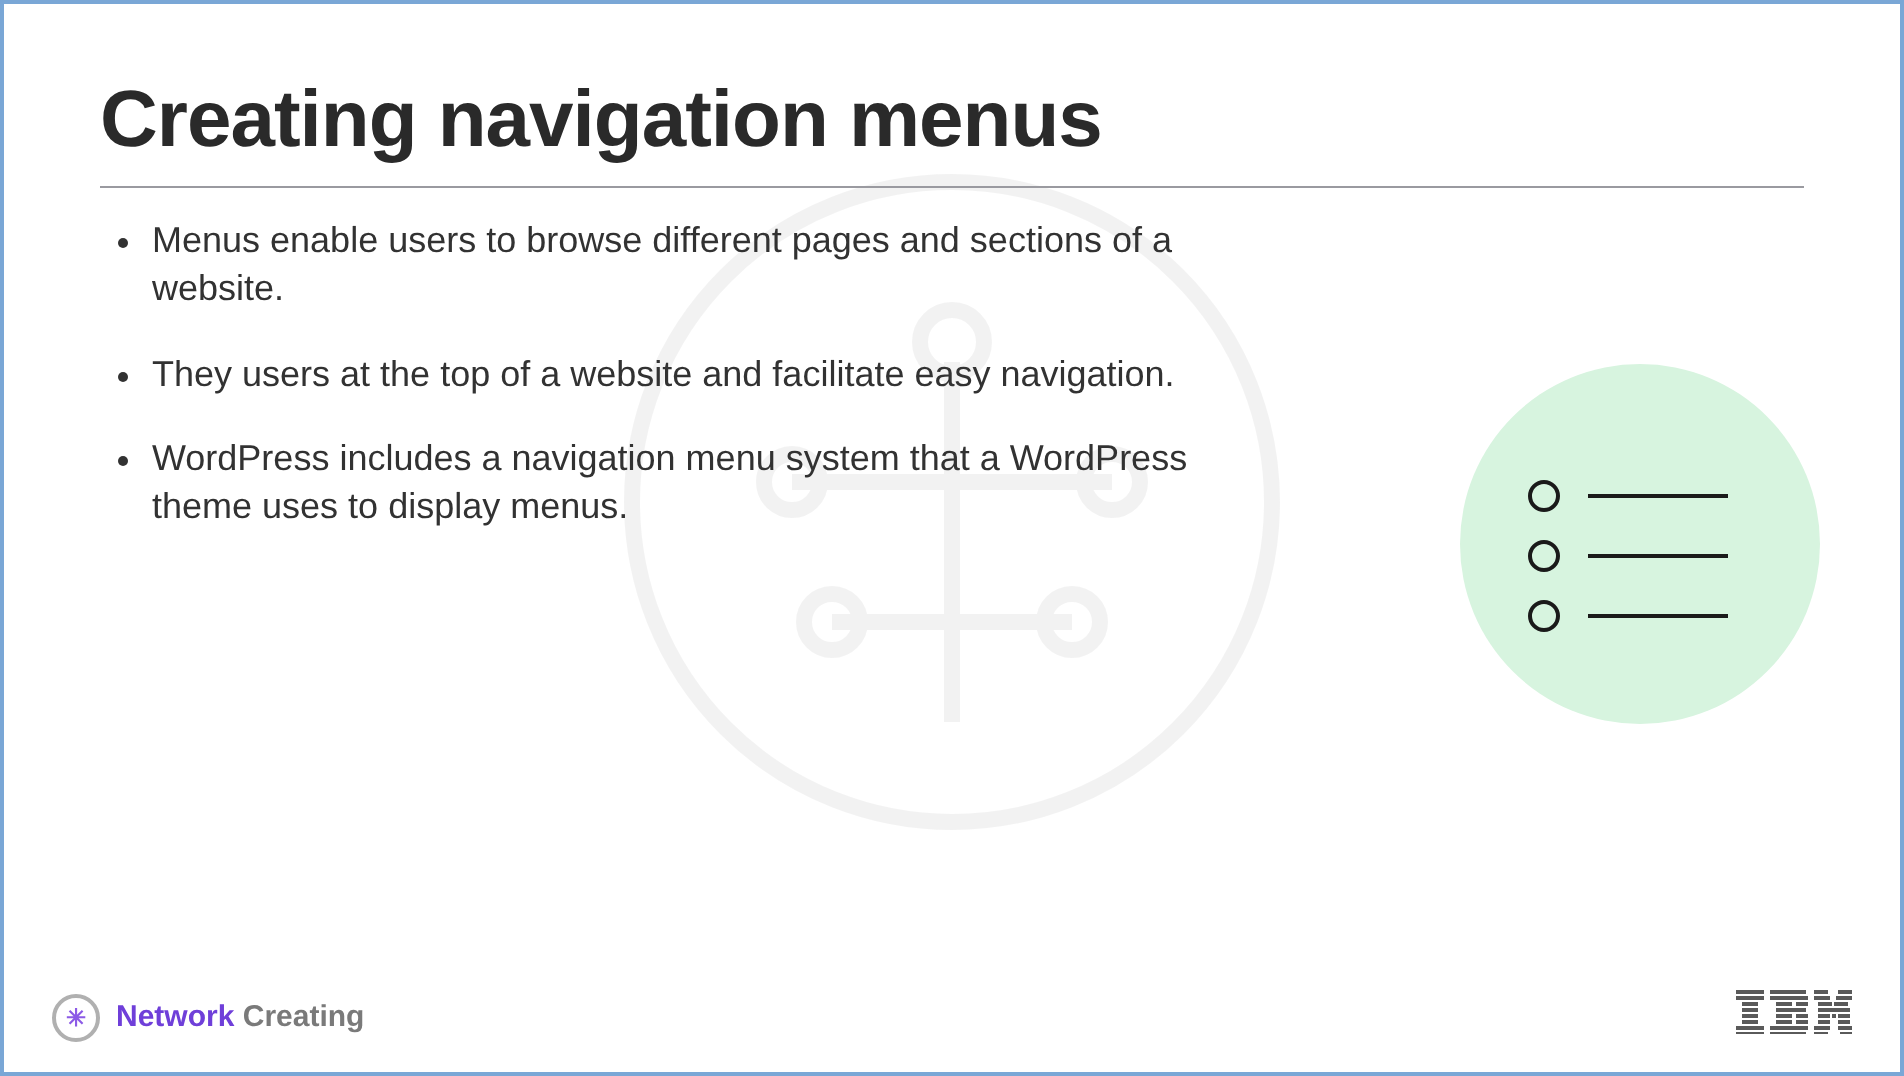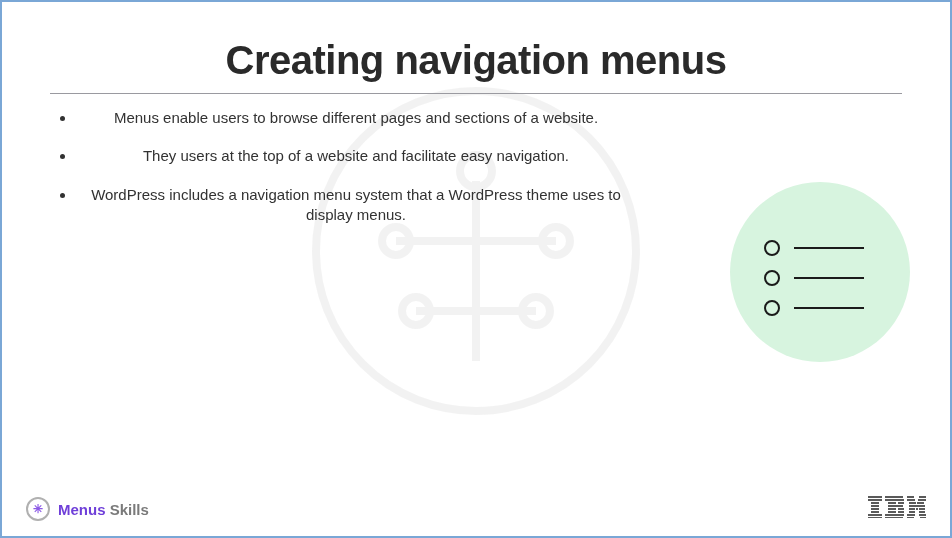--- a/index.html
+++ b/index.html
@@ -24,42 +24,41 @@
     top: 50%;
     left: 50%;
     transform: translate(-50%, -55%);
     opacity: 0.07;
     pointer-events: none;
   }
   .content {
     position: relative;
     padding: 36px 48px 0 48px;
     z-index: 1;
-    text-align: center;
   }
   .title {
     font-size: 40px;
     font-weight: 700;
     letter-spacing: -0.5px;
     color: #2a2a2a;
     margin: 0 0 6px 0;
     padding-bottom: 4px;
   }
   .rule {
     border: none;
     border-top: 1px solid #9a9aa0;
     margin: 0 0 14px 0;
   }
   .bullets {
     margin: 0;
     padding: 0 0 0 26px;
     max-width: 560px;
   }
   .bullets li {
-    font-size: 15px;
+    font-size: 18px;
     line-height: 1.35;
     color: #323232;
     margin: 0 0 18px 0;
   }
   .illus {
     position: absolute;
     right: 40px;
     top: 180px;
     width: 180px;
     height: 180px;
@@ -173,21 +172,21 @@
           <span class="dot"></span>
           <span class="line"></span>
         </div>
     </div>
   </div>
 
   <div class="footer">
     <div class="skills">
       <span class="badge">✳</span>
       <span class="skills-text">
-        <span class="bold">Menus</span><span> Skills</span>
+        <span class="bold">Network</span><span> Creating</span>
       </span>
     </div>
     <div aria-label="IBM">
       <svg width="58" height="22" viewBox="0 0 58 22">
         <g fill="#5a5a5a">
 
           <rect x="0" y="0" width="14" height="2"></rect>
           <rect x="0" y="3" width="14" height="2"></rect>
           <rect x="3" y="6" width="8" height="2"></rect>
           <rect x="3" y="9" width="8" height="2"></rect>

